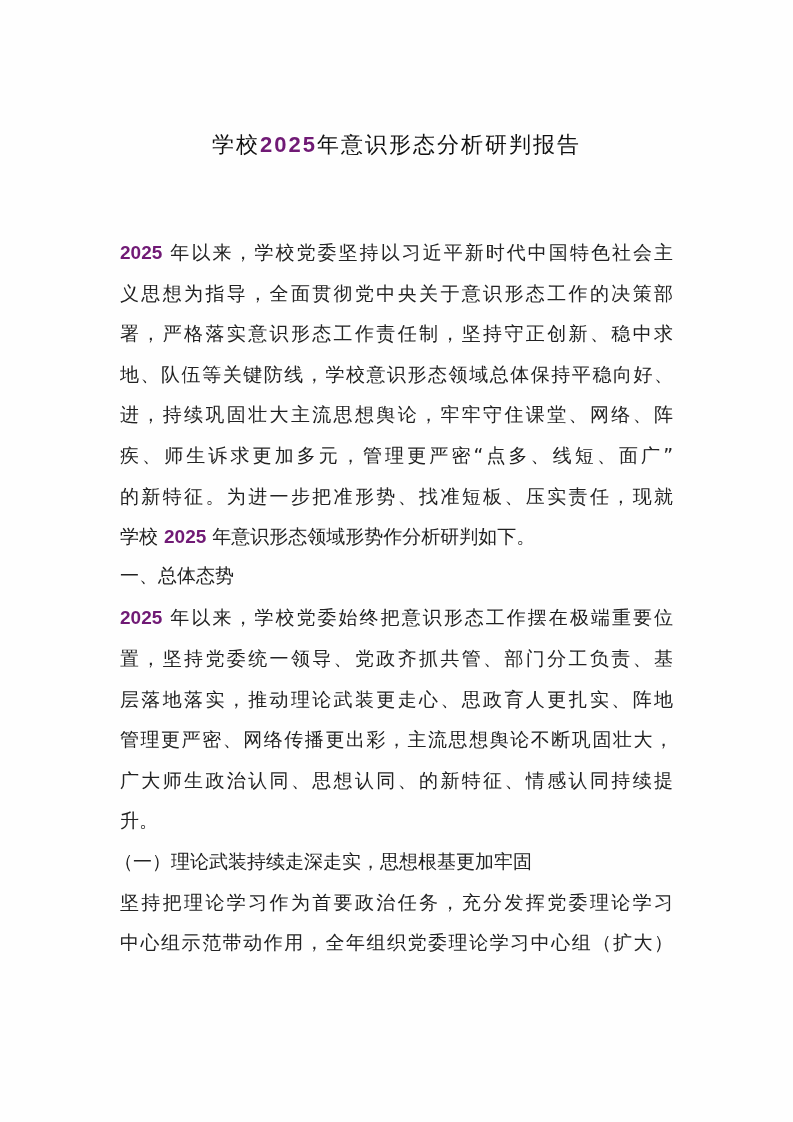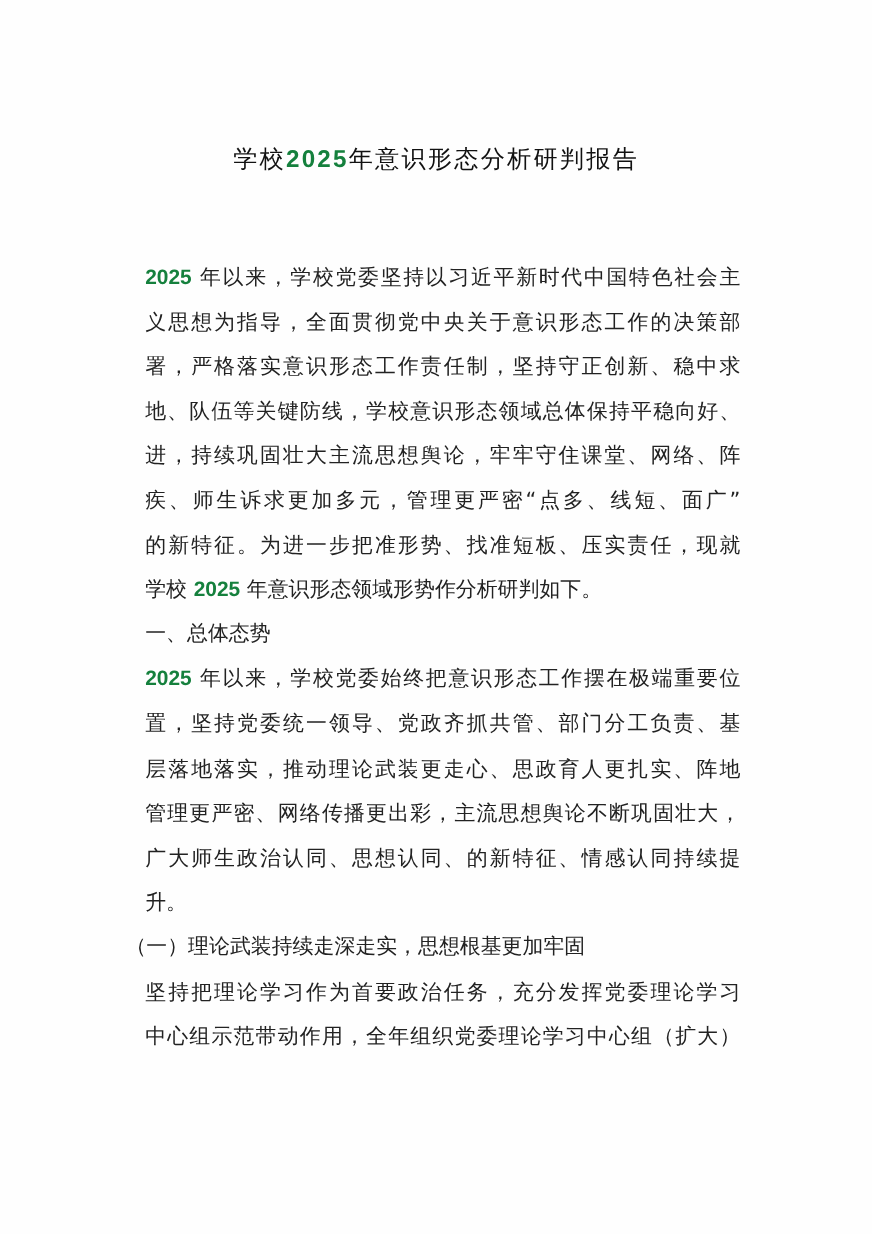--- a/index.html
+++ b/index.html
@@ -45,38 +45,36 @@
     }
     .line {
       height: 40.6px;
       line-height: 32px;
       font-size: 19px;
       white-space: nowrap;
       color: #222;
       text-align: justify;
       text-align-last: justify;
       overflow: hidden;
-      margin-left: 12px;
     }
     .line.last {
       text-align-last: left;
     }
     .line.heading {
       text-align-last: left;
       font-family: Liberation Mono, monospace;
     }
     .line.subheading {
       text-align-last: left;
       margin-left: -6px;
-      font-family: Liberation Mono, monospace;
     }
     .num {
       font-family: "Liberation Sans", sans-serif;
       font-weight: bold;
-      color: #15803d;
+      color: #701a75;
     }
   </style>
 </head>
 <body>
 
 <div class="page">
 
   <div class="title"><span>学校</span><span class="num">2025</span><span>年意识形态分析研判报告</span></div>
 
   <div class="body">

